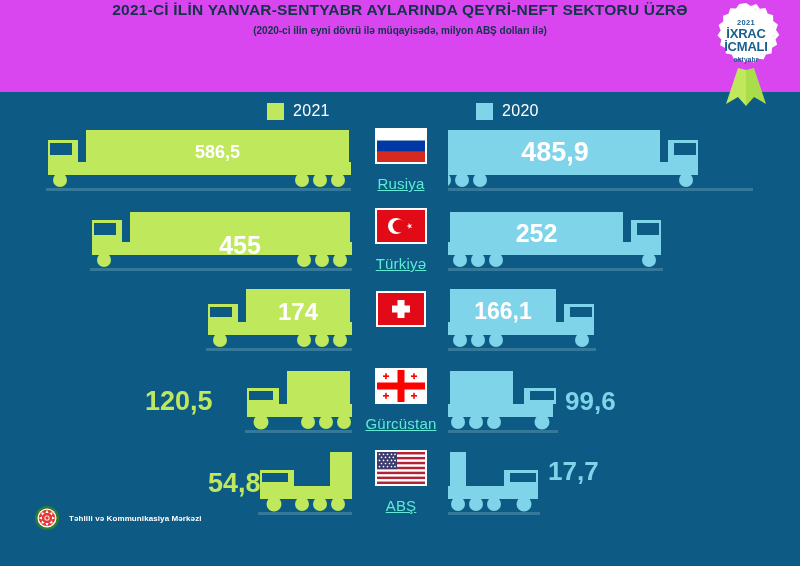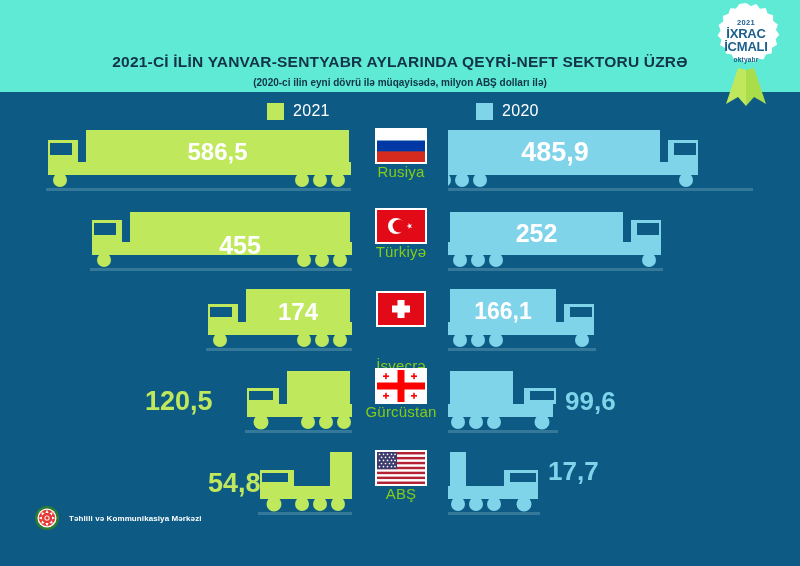--- a/index.html
+++ b/index.html
@@ -7,22 +7,22 @@
     width:800px;height:566px;overflow:hidden;
     background:#0d5b85;
     font-family:"Liberation Sans","DejaVu Sans",sans-serif;
     -webkit-font-smoothing:antialiased;
   }
   .page{position:relative;width:800px;height:566px;background:#0d5b85;}
 
   
   .header{
     position:absolute;left:0;top:0;width:800px;height:92px;
-    background:#5eead4;
-    display:flex;flex-direction:column;align-items:center;justify-content:flex-end;
+    background:#d946ef;
+    display:flex;flex-direction:column;align-items:center;justify-content:flex-start;
   }
   .title-l1,.title-l2{
     color:#123348;font-weight:bold;font-size:15.5px;letter-spacing:.2px;
     line-height:19px;text-align:center;white-space:nowrap;
   }
   .title-sub{
     color:#123348;font-weight:bold;font-size:10px;line-height:18px;
     text-align:center;margin-top:3px;white-space:nowrap;
   }
 
@@ -61,21 +61,21 @@
   .val-out{
     position:absolute;font-weight:bold;line-height:1;white-space:nowrap;
     display:flex;align-items:center;
   }
   .val-out.g{color:#bfe85c;}
   .val-out.b{color:#7fd4ea;}
 
   .center{position:absolute;left:355px;width:92px;
     display:flex;flex-direction:column;align-items:center;}
   .flag{box-shadow:0 0 0 2px #ffffff;display:block;}
-  .country{color:#84cc16;font-size:15px;margin-top:1px;white-space:nowrap;letter-spacing:.2px;}
+  .country{color:#5eead4;font-size:15px;margin-top:13px;white-space:nowrap;letter-spacing:.2px;text-decoration:underline;}
 
   
   .footer{position:absolute;left:34px;top:505px;display:flex;align-items:center;gap:9px;}
   .emblem{width:26px;height:26px;display:block;}
   .footer-txt{color:#ffffff;font-size:8px;font-weight:bold;line-height:11px;letter-spacing:.1px;}
 </style>
 </head>
 <body>
 
 <div class="page">
@@ -122,21 +122,21 @@
           <path d="M2 14 h30 v22 h-30 z" fill="#bfe85c"></path>
           <path d="M4 17 h22 v12 h-22 z" fill="#0d5b85"></path>
           <rect x="2" y="36" width="303" height="13" fill="#bfe85c"></rect>
           <rect x="40" y="4" width="263" height="44" fill="#bfe85c"></rect>
           <circle cx="14" cy="54" r="7" fill="#bfe85c"></circle>
           <circle cx="256" cy="54" r="7" fill="#bfe85c"></circle>
           <circle cx="274" cy="54" r="7" fill="#bfe85c"></circle>
           <circle cx="292" cy="54" r="7" fill="#bfe85c"></circle>
         </svg>
       </div>
-      <div class="val-in" style="left:86px;top:130px;width:263px;height:44px;font-size:24px;top:0;margin-top:4px;">586,5</div>
+      <div class="val-in" style="left:86px;top:130px;width:263px;height:44px;font-size:18px;top:0;margin-top:4px;">586,5</div>
 
       <div class="side" style="left:448px;">
         <svg width="252" height="66" viewBox="0 0 252 66">
           <path d="M250 14 h-30 v22 h30 z" fill="#7fd4ea"></path>
           <path d="M248 17 h-22 v12 h22 z" fill="#0d5b85"></path>
           <rect x="-53" y="36" width="303" height="13" fill="#7fd4ea"></rect>
           <rect x="-51" y="4" width="263" height="44" fill="#7fd4ea"></rect>
           <circle cx="238" cy="54" r="7" fill="#7fd4ea"></circle>
           <circle cx="-4" cy="54" r="7" fill="#7fd4ea"></circle>
           <circle cx="14" cy="54" r="7" fill="#7fd4ea"></circle>

